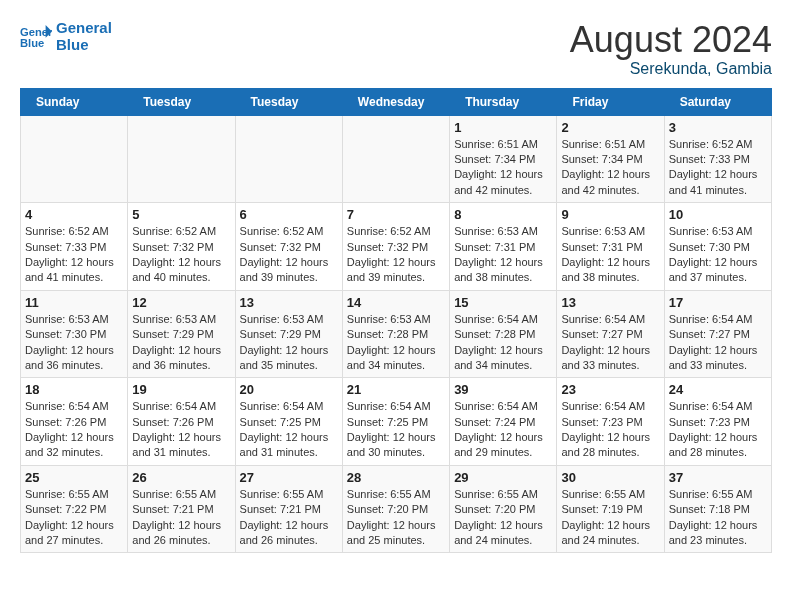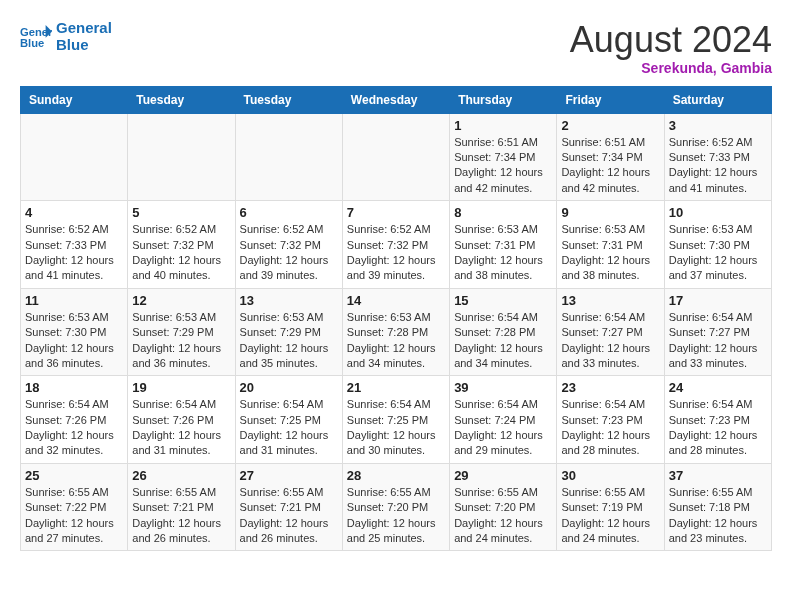--- a/index.html
+++ b/index.html
@@ -28,35 +28,35 @@
     .title-block {
       text-align: right;
     }
     .title-block h1 {
       font-size: 36px;
       font-weight: normal;
       color: #333;
       line-height: 1.1;
     }
     .title-block h2 {
-      font-size: 14px;
-      font-weight: bold;
-      color: #a21caf;
+      font-size: 16px;
+      font-weight: normal;
+      color: #0c4a6e;
     }
     table {
       width: 100%;
       border-collapse: collapse;
       font-size: 11px;
     }
     thead tr {
       background-color: #1a6eb5;
       color: #fff;
     }
     thead th {
-      padding: 6px 8px;
+      padding: 6px 15px;
       text-align: left;
       font-weight: bold;
       font-size: 12px;
       border: 1px solid #1a6eb5;
       margin-top: 23px;
     }
     tbody tr {
       border-bottom: 1px solid #ccc;
     }
     tbody td {

